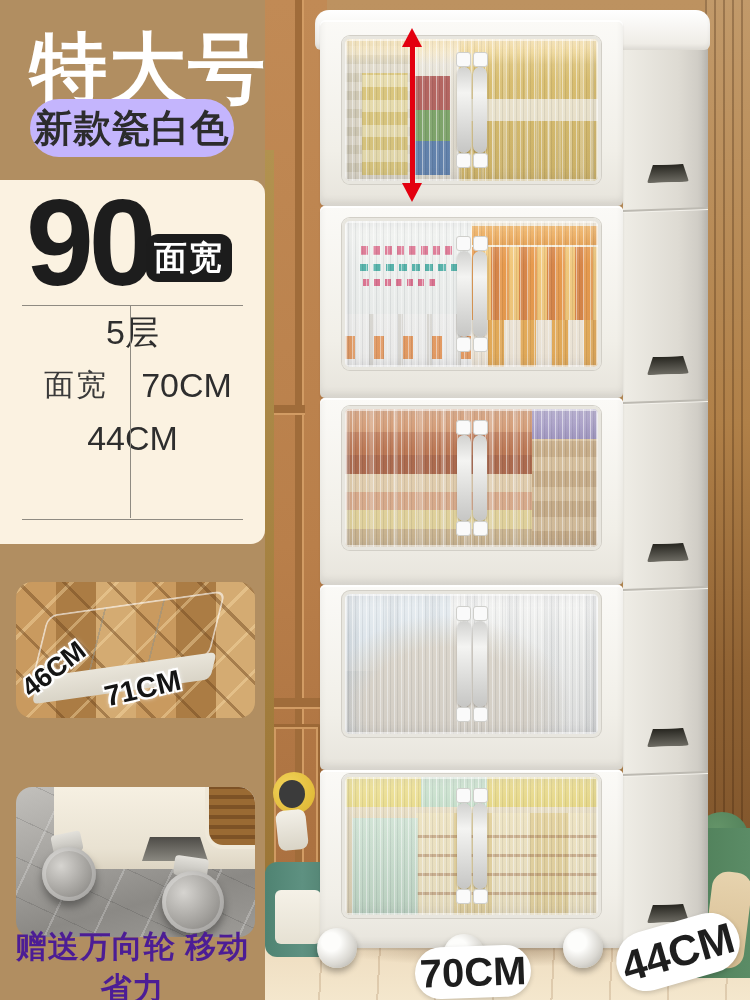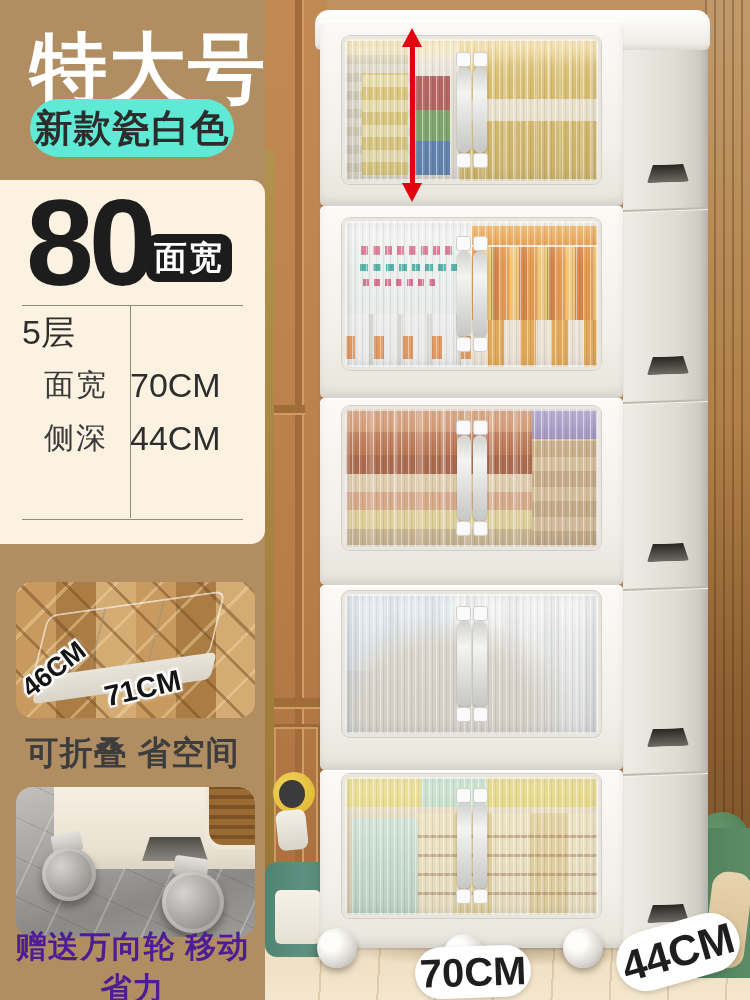--- a/index.html
+++ b/index.html
@@ -4,34 +4,34 @@
 <style>
   html,body{margin:0;padding:0;background:#888;}
   .canvas{position:relative;width:750px;height:1000px;overflow:hidden;
     background:#b18e61;font-family:"Liberation Sans","DejaVu Sans",sans-serif;}
 
   
   .left-col{position:absolute;left:0;top:0;width:265px;height:1000px;z-index:5;}
   .size-title{position:absolute;left:0;top:8px;width:265px;margin:16px;text-align:center;
     font-size:77px;font-weight:900;color:#ffffff;letter-spacing:2px;line-height:1.15;}
   .color-pill{position:absolute;left:30px;top:99px;width:204px;height:58px;border-radius:30px;
-    background:#5eead4;display:flex;align-items:center;justify-content:center;
+    background:#c4b5fd;display:flex;align-items:center;justify-content:center;
     font-size:38px;font-weight:700;color:#2c2c2c;letter-spacing:1px;}
   .spec-card{position:absolute;left:0;top:180px;width:265px;height:364px;
     background:#fbf2e1;border-radius:0 14px 14px 0;}
   .big-num{position:absolute;left:26px;top:2px;font-size:122px;font-weight:800;
     color:#1d1d1d;line-height:1;letter-spacing:-5px;}
   .unit-badge{position:absolute;left:146px;top:54px;width:86px;height:48px;border-radius:12px;
     background:#1c1c1c;display:flex;align-items:center;justify-content:center;
     font-size:33px;font-weight:700;color:#ffffff;letter-spacing:2px;}
   .spec-table{position:absolute;left:22px;top:125px;width:221px;height:213px;
     border-top:1px solid #8f8b82;border-bottom:1px solid #8f8b82;}
   .trow{display:flex;height:53.2px;align-items:center;}
   .tcell-l{width:108px;text-align:center;font-size:30px;color:#3a3a3a;letter-spacing:2px;}
-  .tcell-r{flex:1;font-size:34px;color:#2e2e2e;}
+  .tcell-r{flex:1;text-align:center;font-size:34px;color:#2e2e2e;}
   .vdiv{position:absolute;left:130px;top:125px;width:1px;height:213px;background:#8f8b82;}
 
   .inset{position:absolute;left:16px;width:239px;border-radius:16px;overflow:hidden;margin:0;}
   .inset-fold{top:582px;height:136px;
     background-color:#bb8c52;
     background-image:
       repeating-linear-gradient(45deg, rgba(110,70,30,0.45) 0 3px, transparent 3px 32px),
       repeating-linear-gradient(-45deg, rgba(250,222,170,0.40) 0 3px, transparent 3px 32px),
       repeating-linear-gradient(90deg, #c99a5f 0 40px, #ab7c44 40px 80px, #d4ab72 80px 120px);}
   .fbox{position:absolute;left:24px;top:22px;width:180px;height:86px;transform:rotate(-8deg);}
@@ -209,47 +209,45 @@
 </head>
 <body>
 
 <div class="canvas">
 
   <section class="left-col">
     <h1 class="size-title">特大号</h1>
     <div class="color-pill">新款瓷白色</div>
 
     <div class="spec-card">
-      <div class="big-num">80</div>
+      <div class="big-num">90</div>
       <div class="unit-badge">面宽</div>
       <div class="spec-table">
         <div class="trow">
           <div class="tcell-r">5层</div>
         </div>
         <div class="trow">
           <div class="tcell-l">面宽</div>
           <div class="tcell-r">70CM</div>
         </div>
         <div class="trow">
-          <div class="tcell-l">侧深</div>
           <div class="tcell-r">44CM</div>
         </div>
       </div>
       <div class="vdiv"></div>
     </div>
 
     <figure class="inset inset-fold">
       <div class="fbox">
         <div class="ftop"></div>
         <div class="ffront"></div>
       </div>
       <div class="dim-label dim46">46CM</div>
       <div class="dim-label dim71">71CM</div>
     </figure>
-    <div class="caption cap1">可折叠 省空间</div>
 
     <figure class="inset inset-wheel">
       <div class="cab-bottom">
         <div class="slot"></div>
       </div>
       <div class="basket"></div>
       <div class="wfork f1"></div>
       <div class="wheel iw1"></div>
       <div class="wfork f2"></div>
       <div class="wheel iw2"></div>

